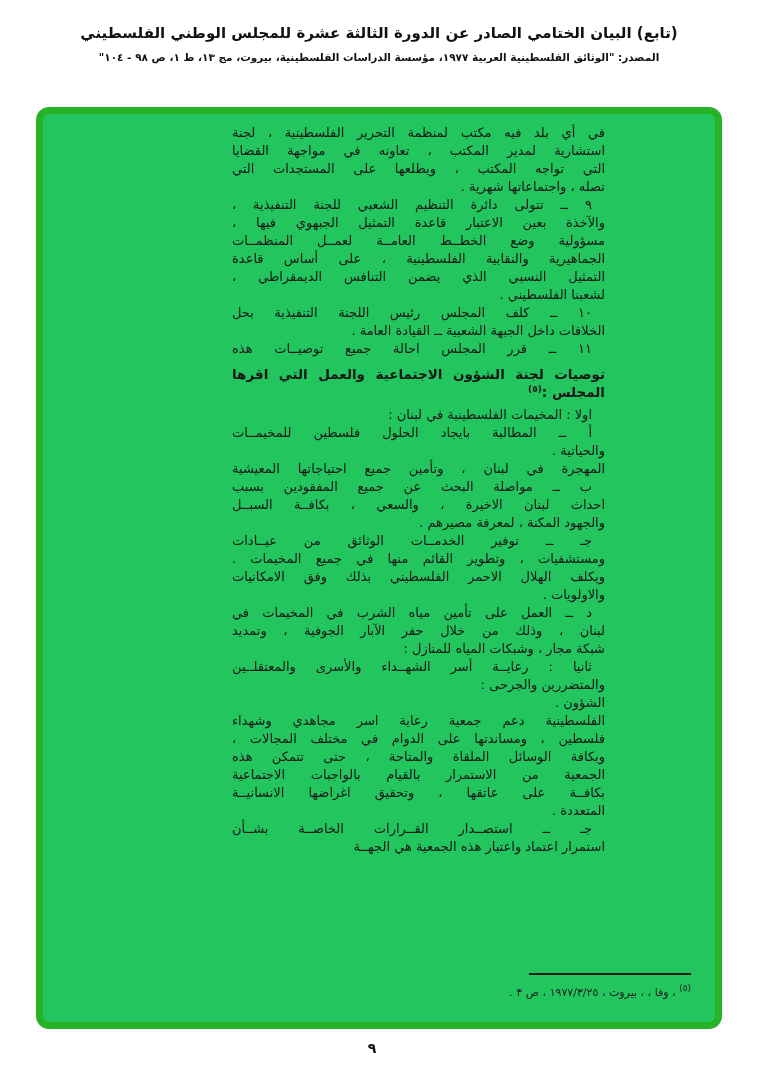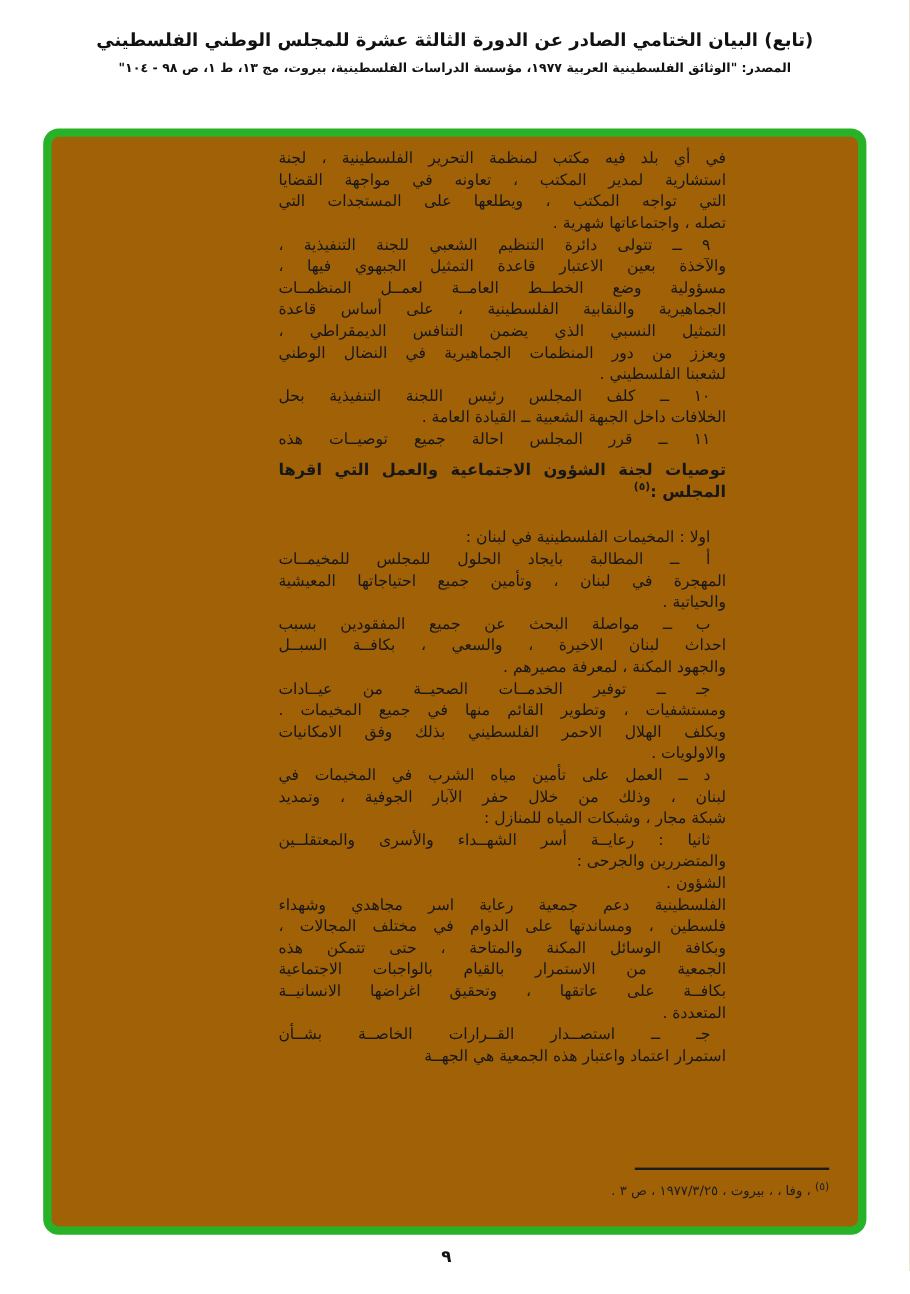--- a/index.html
+++ b/index.html
@@ -6,30 +6,30 @@
   body { width: 758px; height: 1078px; background: #ffffff; font-family: "DejaVu Sans", sans-serif; }
   .page { position: relative; width: 758px; height: 1078px; background: #ffffff; overflow: hidden; color: #151515; }
 
   
   .header { position: absolute; top: 24px; left: 0; width: 758px; text-align: center; direction: rtl; }
   .doc-title { font-size: 15px; font-weight: bold; color: #111; }
   .doc-source { font-size: 10.5px; font-weight: bold; color: #111; margin-top: 9px; }
 
   
   .frame { position: absolute; left: 36px; top: 107px; width: 686px; height: 922px;
-           border: 7px solid #28b228; border-radius: 13px; box-sizing: border-box; background: #a16207; text-decoration: underline; }
+           border: 7px solid #28b228; border-radius: 13px; box-sizing: border-box; background: #22c55e; text-decoration: underline; }
 
   
   .text-block { position: absolute; top: 10px; right: 110px; width: 373px; direction: rtl;
                 font-size: 13px; line-height: 18px; color: #171717; }
   .para { margin: 0; }
   .para .line { text-align: justify; text-align-last: justify; white-space: normal; }
   .para .line.last { text-align-last: right; }
   .para.indent .line.first { text-indent: 13px; }
-  .para.heading { font-weight: bold; font-size: 13.5px; margin: 7px 0 21px; }
+  .para.heading { font-weight: bold; font-size: 13.5px; margin: 7px 0 5px; }
   sup { font-size: 9px; vertical-align: super; line-height: 0; }
 
   
   .footnote { position: absolute; right: 24px; bottom: 23px; direction: rtl; text-align: right; }
   .fn-rule { display: inline-block; width: 162px; border-top: 2px solid #1c1c1c; margin-bottom: 7px; }
   .fn-text { font-size: 11px; color: #1c1c1c; white-space: nowrap; }
 
   
   .page-number { position: absolute; top: 1040px; left: 0; width: 744px; text-align: center;
                  font-size: 14px; font-weight: bold; color: #111; }
@@ -51,69 +51,68 @@
           <div class="line">استشارية لمدير المكتب ، تعاونه في مواجهة القضايا</div>
           <div class="line">التي تواجه المكتب ، ويطلعها على المستجدات التي</div>
           <div class="line last">تصله ، واجتماعاتها شهرية .</div>
         </div>
         <div class="para body indent">
           <div class="line first">٩ ــ تتولى دائرة التنظيم الشعبي للجنة التنفيذية ،</div>
           <div class="line">والآخذة بعين الاعتبار قاعدة التمثيل الجبهوي فيها ،</div>
           <div class="line">مسؤولية وضع الخطــط العامــة لعمــل المنظمــات</div>
           <div class="line">الجماهيرية والنقابية الفلسطينية ، على أساس قاعدة</div>
           <div class="line">التمثيل النسبي الذي يضمن التنافس الديمقراطي ،</div>
-          <div class="line">ويعزز من دور المنظمات الجماهيرية في النضال الوطني</div>
           <div class="line last">لشعبنا الفلسطيني .</div>
         </div>
         <div class="para body indent">
           <div class="line first">١٠ ــ كلف المجلس رئيس اللجنة التنفيذية بحل</div>
           <div class="line last">الخلافات داخل الجبهة الشعبية ــ القيادة العامة .</div>
         </div>
         <div class="para body indent">
           <div class="line first">١١ ــ قرر المجلس احالة جميع توصيــات هذه</div>
         </div>
         <div class="para heading">
           <div class="line first">توصيات لجنة الشؤون الاجتماعية والعمل التي اقرها</div>
           <div class="line last">المجلس :<sup>(٥)</sup></div>
         </div>
         <div class="para body indent">
           <div class="line first last">اولا : المخيمات الفلسطينية في لبنان :</div>
         </div>
         <div class="para body indent">
-          <div class="line first">أ ــ المطالبة بايجاد الحلول للمجلس للمخيمــات</div>
+          <div class="line first">أ ــ المطالبة بايجاد الحلول فلسطين للمخيمــات</div>
+          <div class="line last">والحياتية .</div>
           <div class="line">المهجرة في لبنان ، وتأمين جميع احتياجاتها المعيشية</div>
-          <div class="line last">والحياتية .</div>
         </div>
         <div class="para body indent">
           <div class="line first">ب ــ مواصلة البحث عن جميع المفقودين بسبب</div>
           <div class="line">احداث لبنان الاخيرة ، والسعي ، بكافــة السبــل</div>
           <div class="line last">والجهود المكنة ، لمعرفة مصيرهم .</div>
         </div>
         <div class="para body indent">
-          <div class="line first">جـ ــ توفير الخدمــات الصحيــة من عيــادات</div>
+          <div class="line first">جـ ــ توفير الخدمــات الوثائق من عيــادات</div>
           <div class="line">ومستشفيات ، وتطوير القائم منها في جميع المخيمات .</div>
           <div class="line">ويكلف الهلال الاحمر الفلسطيني بذلك وفق الامكانيات</div>
           <div class="line last">والاولويات .</div>
         </div>
         <div class="para body indent">
           <div class="line first">د ــ العمل على تأمين مياه الشرب في المخيمات في</div>
           <div class="line">لبنان ، وذلك من خلال حفر الآبار الجوفية ، وتمديد</div>
           <div class="line last">شبكة مجار ، وشبكات المياه للمنازل :</div>
         </div>
         <div class="para body indent">
           <div class="line first">ثانيا : رعايــة أسر الشهــداء والأسرى والمعتقلــين</div>
           <div class="line last">والمتضررين والجرحى :</div>
         </div>
         <div class="para body indent">
           <div class="line last">الشؤون .</div>
         </div>
         <div class="para body indent">
           <div class="line">الفلسطينية دعم جمعية رعاية اسر مجاهدي وشهداء</div>
           <div class="line">فلسطين ، ومساندتها على الدوام في مختلف المجالات ،</div>
-          <div class="line">وبكافة الوسائل المكنة والمتاحة ، حتى تتمكن هذه</div>
+          <div class="line">وبكافة الوسائل الملقاة والمتاحة ، حتى تتمكن هذه</div>
           <div class="line">الجمعية من الاستمرار بالقيام بالواجبات الاجتماعية</div>
           <div class="line">بكافــة على عاتقها ، وتحقيق اغراضها الانسانيــة</div>
           <div class="line last">المتعددة .</div>
         </div>
         <div class="para body indent">
           <div class="line first">جـ ــ استصــدار القــرارات الخاصــة بشــأن</div>
           <div class="line last">استمرار اعتماد واعتبار هذه الجمعية هي الجهــة</div>
         </div>
       </div>
 

